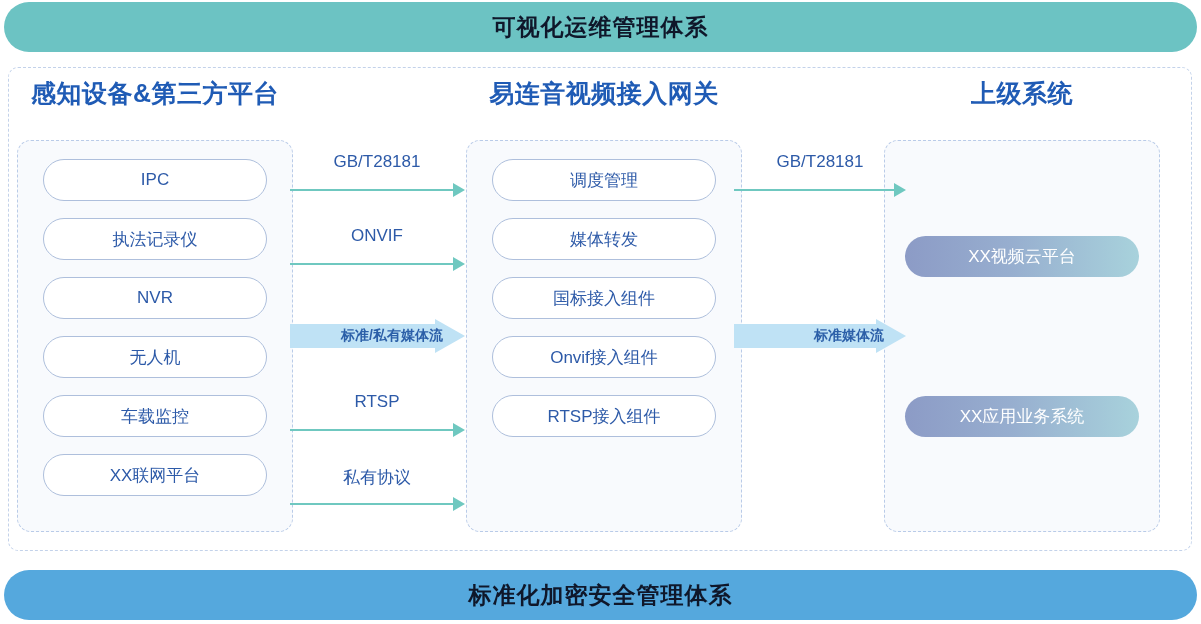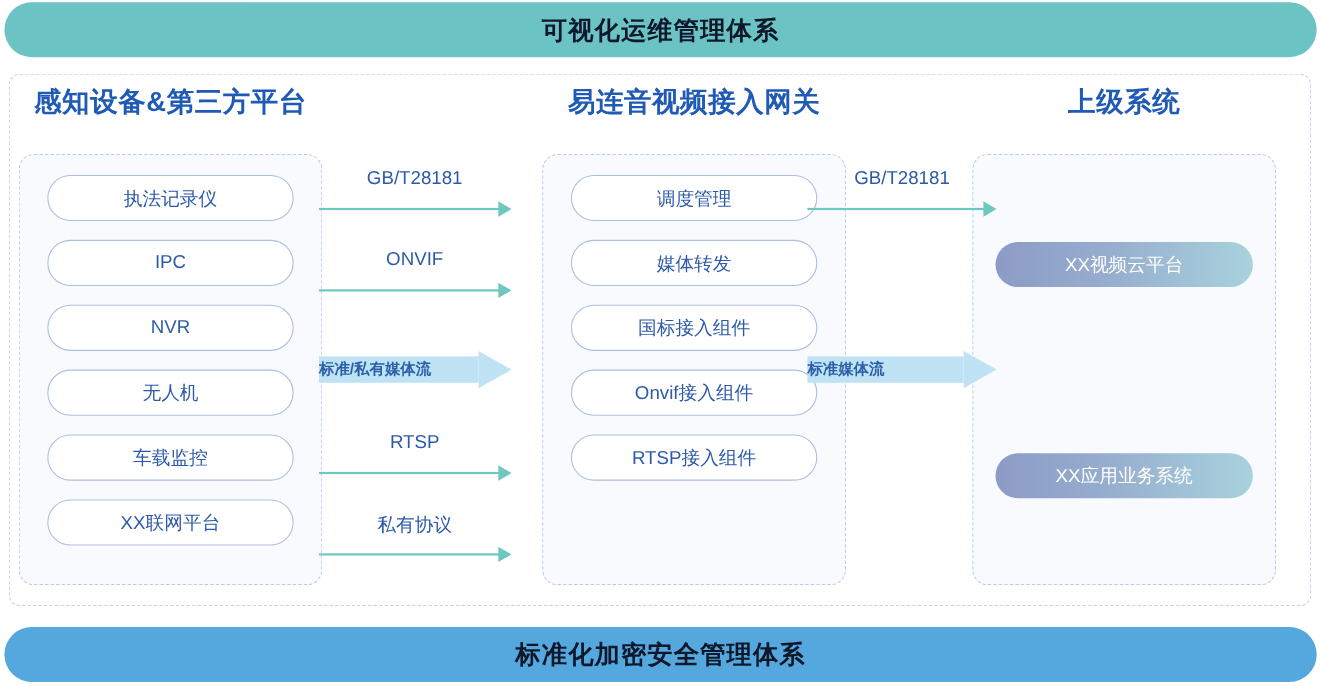--- a/index.html
+++ b/index.html
@@ -48,21 +48,21 @@
     box-sizing: border-box;
   }
 
   
   .column {
     position: absolute;
     top: 78px;
     width: 276px;
   }
   .column.c1 { left: 17px;  }
-  .column.c2 { left: 493px; }
+  .column.c2 { left: 466px; }
   .column.c3 { left: 884px; }
 
   .col-title {
     text-align: center;
     font-size: 25px;
     font-weight: bold;
     color: #1f5bb5;
     height: 30px;
     line-height: 30px;
     letter-spacing: 0.5px;
@@ -70,21 +70,21 @@
 
   .panel {
     margin-top: 32px;
     border: 1.5px dashed #b9cbe8;
     border-radius: 14px;
     background: #f8fafd;
     box-sizing: border-box;
     padding: 18px 25px;
   }
   .panel.p1, .panel.p2 { height: 392px; }
-  .panel.p3 { height: 392px; padding: 18px 20px; gap: 16px; }
+  .panel.p3 { height: 392px; padding: 18px 20px; }
 
   .pill {
     height: 42px;
     border: 1.3px solid #aebfdc;
     border-radius: 22px;
     background: #ffffff;
     display: flex;
     align-items: center;
     justify-content: center;
     font-size: 17px;
@@ -137,21 +137,21 @@
     color: #2d5aa8;
     white-space: nowrap;
   }
 
   
   .block-arrow {
     position: absolute;
     height: 34px;
     display: flex;
     align-items: center;
-    justify-content: flex-start;
+    justify-content: flex-end;
   }
   .block-arrow .shaft {
     position: absolute;
     left: 0;
     top: 5px;
     height: 24px;
     background: #bfe2f5;
     width: calc(100% - 30px);
   }
   .block-arrow .head {
@@ -180,22 +180,22 @@
 
   <div class="banner top">
     <span>可视化运维管理体系</span>
   </div>
 
   <div class="outer-frame"></div>
 
   <div class="column c1">
     <div class="col-title">感知设备&amp;第三方平台</div>
     <div class="panel p1">
+      <div class="pill">IPC</div>
       <div class="pill">执法记录仪</div>
-      <div class="pill">IPC</div>
       <div class="pill">NVR</div>
       <div class="pill">无人机</div>
       <div class="pill">车载监控</div>
       <div class="pill">XX联网平台</div>
     </div>
   </div>
 
   <div class="column c2">
     <div class="col-title">易连音视频接入网关</div>
     <div class="panel p2">

